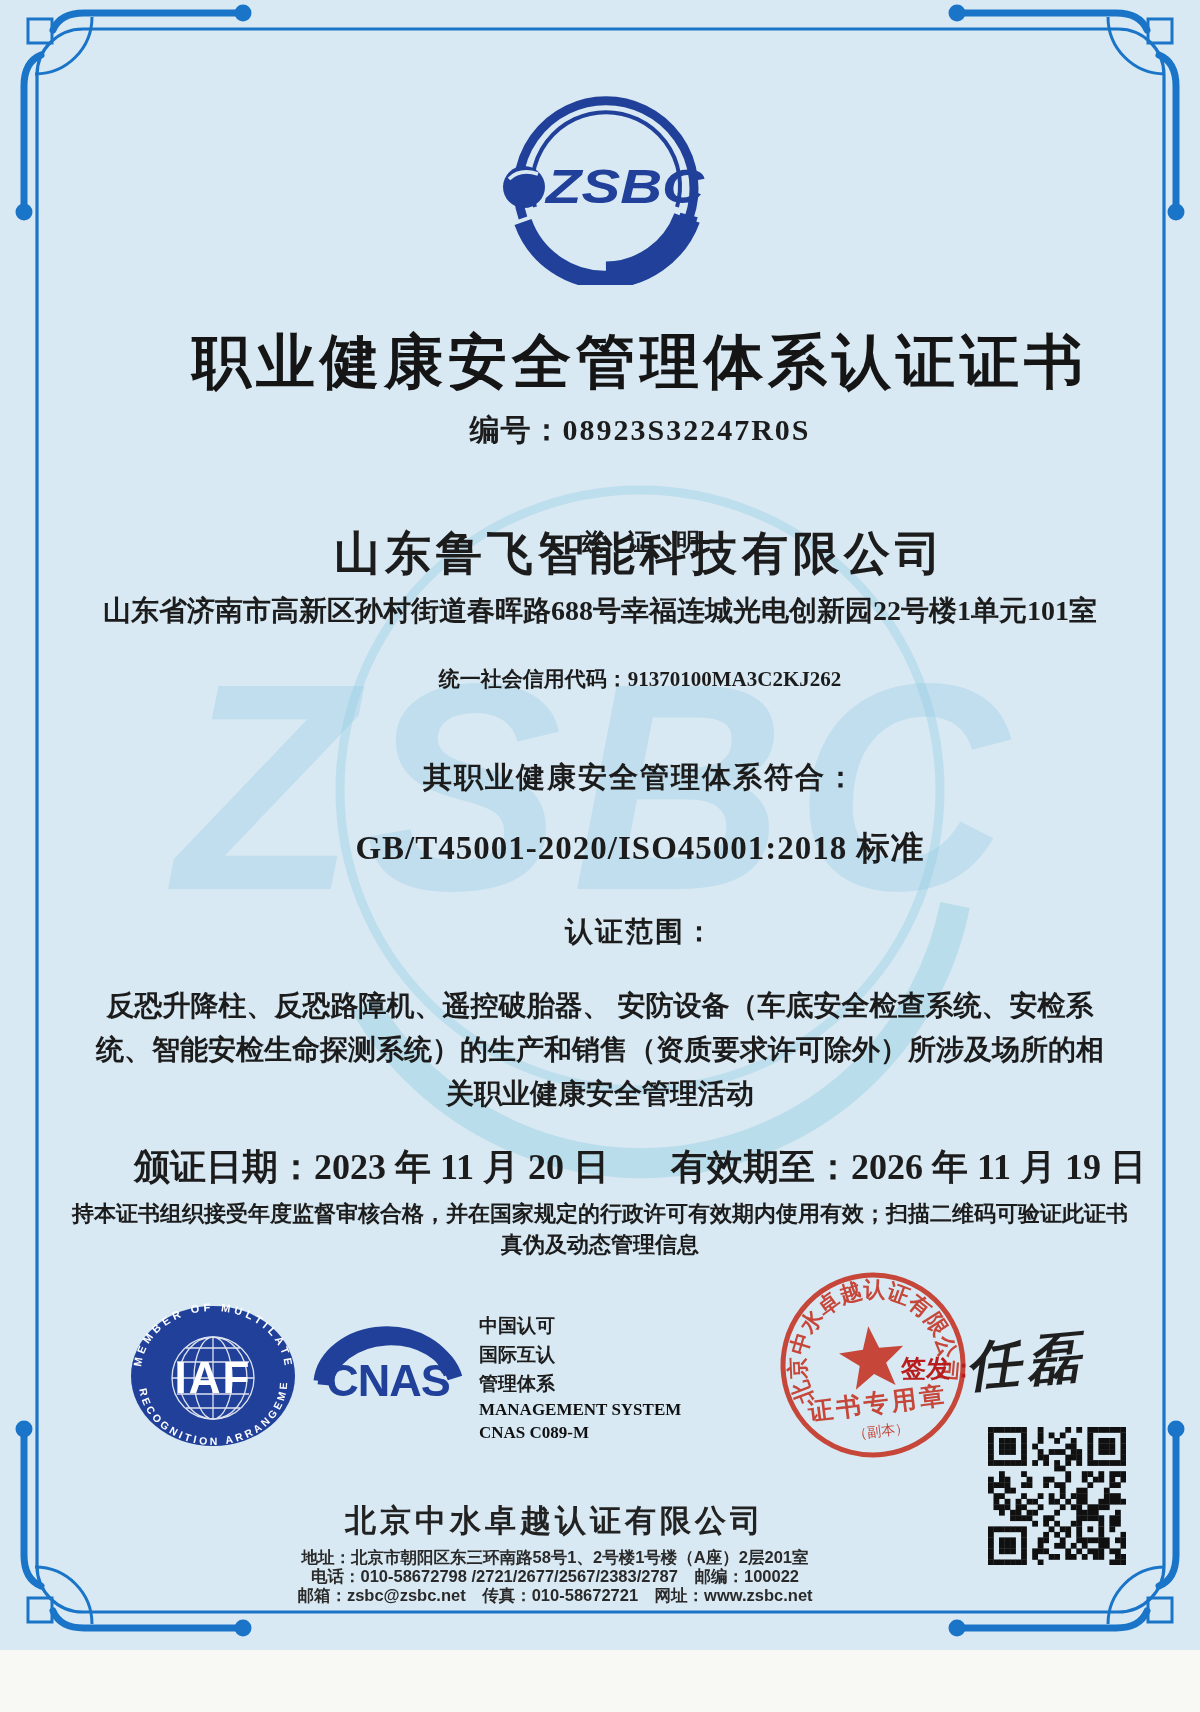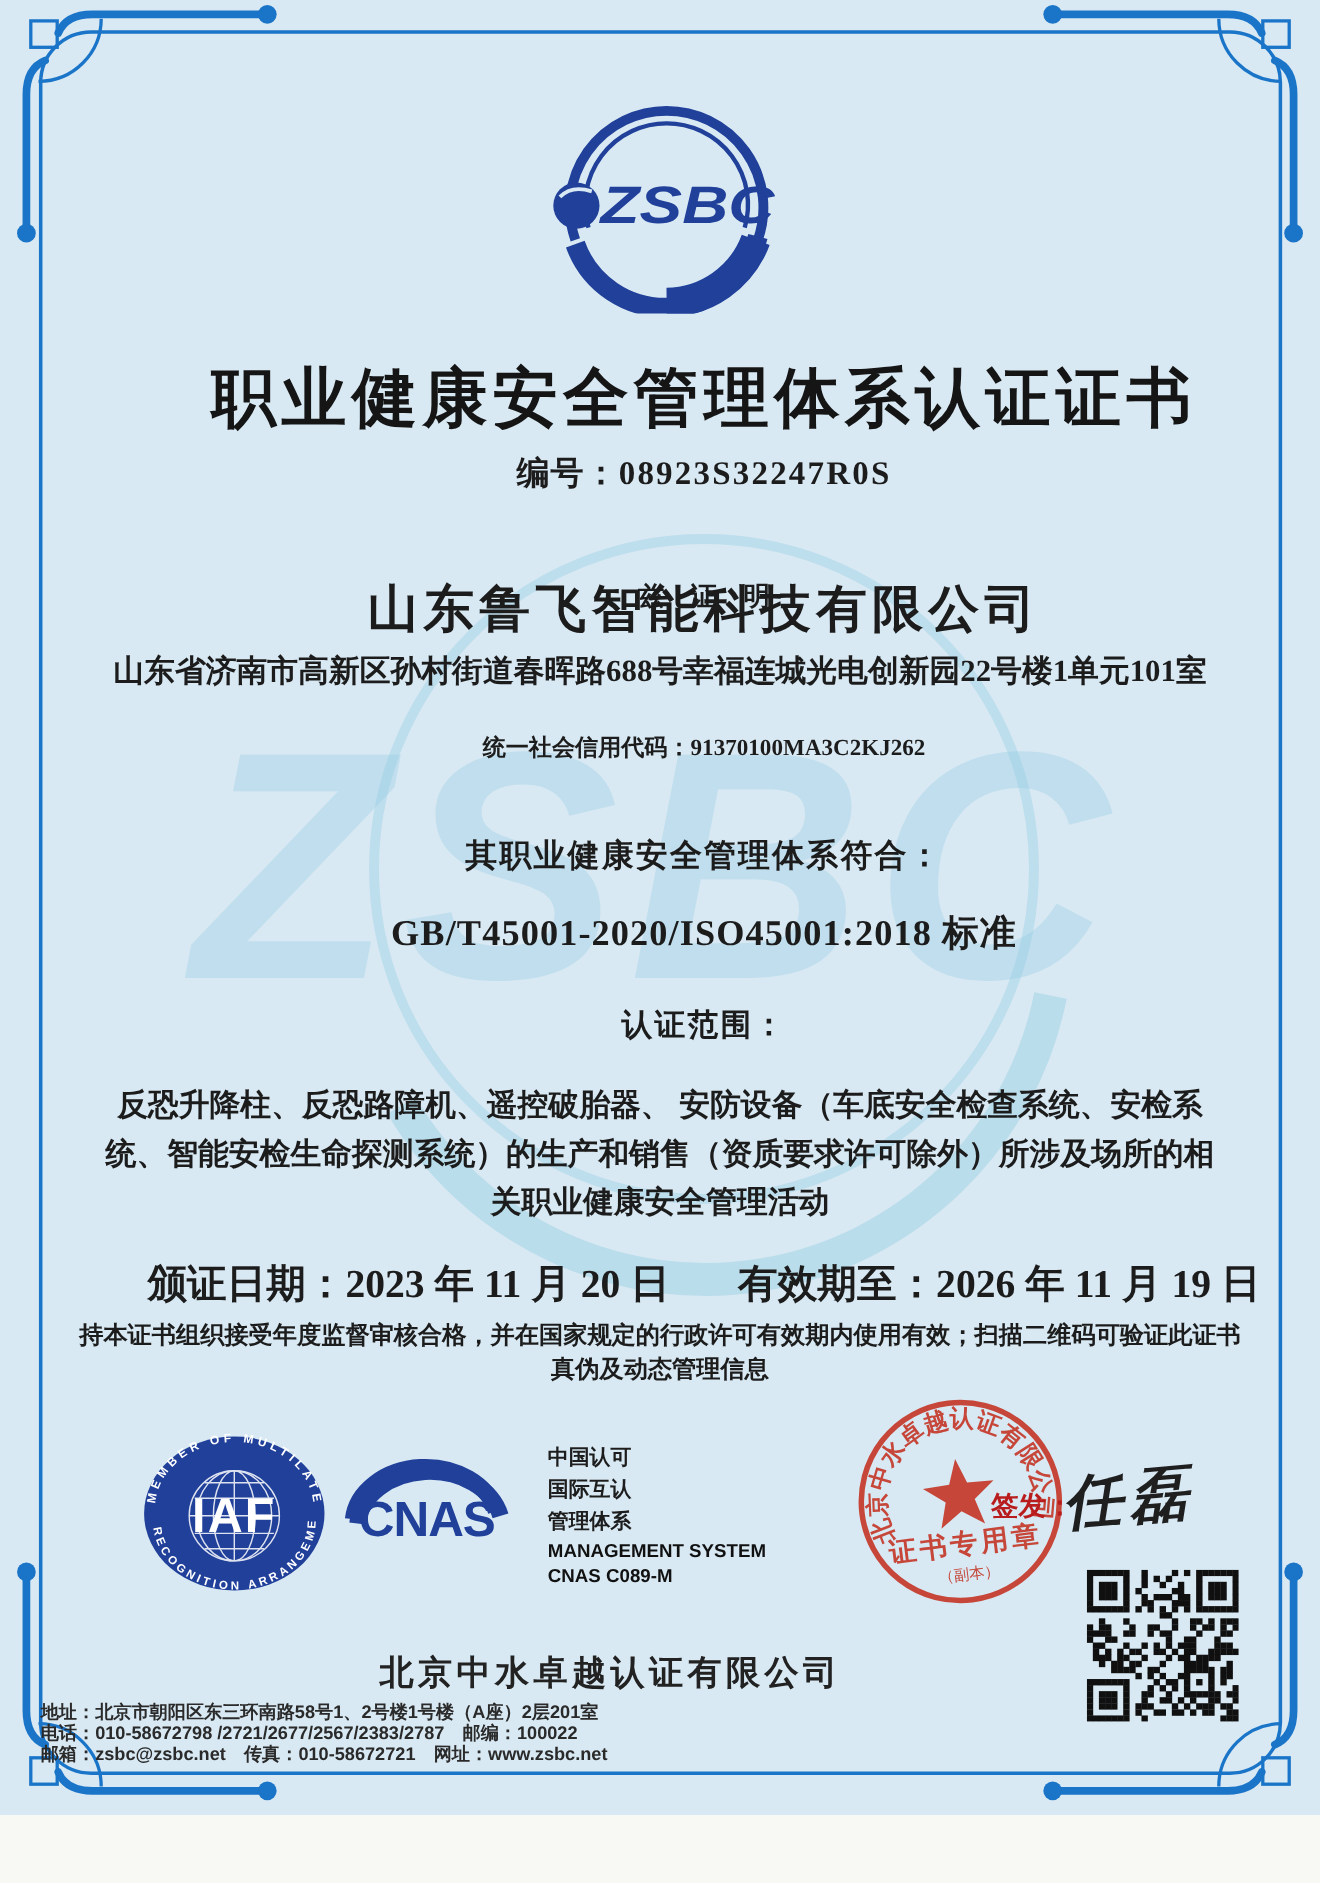--- a/index.html
+++ b/index.html
@@ -41,41 +41,41 @@
   }
   .dates{top:1143px;font-size:36px;font-weight:bold;}
   .dates .gap{display:inline-block;width:62px;}
   .notice{
     top:1198px;left:70px;width:1060px;text-align:center;
     font-size:22px;font-weight:bold;line-height:31px;
   }
   .iaf-logo{left:126px;top:1301px;}
   .cnas-logo{left:313px;top:1317px;}
   .accred{
-    left:498px;top:1311px;width:230px;
-    font-family:Liberation Sans, sans-serif;font-size:19px;
+    left:479px;top:1311px;width:230px;
+    font-family:Liberation Serif, serif;font-size:19px;
     color:#1d1d1d;line-height:29px;font-weight:bold;
   }
   .accred .en{font-size:17px;font-weight:bold;letter-spacing:0;line-height:23px;color:#111;}
   .seal-svg{left:758px;top:1252px;}
   .sign-label{left:901px;top:1352px;font-size:25px;font-weight:bold;color:#b91c1c;}
   .signer{
     left:966px;top:1326px;font-size:54px;font-style:italic;font-weight:bold;
     color:#1f1f1f;transform:rotate(-5deg);letter-spacing:6px;
   }
   .qr{left:988px;top:1427px;width:138px;height:138px;}
   .footer-org{
     top:1500px;left:0;width:1110px;text-align:center;
     font-family:"Liberation Sans","DejaVu Sans",sans-serif;
     font-size:31px;font-weight:900;letter-spacing:4px;color:#222;
   }
   .footer-contact{
-    top:1548px;left:0;width:1110px;text-align:left;
+    top:1548px;left:0;width:1110px;text-align:center;
     font-family:"Liberation Sans","DejaVu Sans",sans-serif;
-    font-size:16.5px;color:#2a2a2a;line-height:19px;font-weight:bold;padding-left:37px;
+    font-size:16.5px;color:#2a2a2a;line-height:19px;font-weight:bold;
   }
   .bottom-strip{left:0;top:1650px;width:1200px;height:62px;background:#f8f8f5;z-index:3;}
 </style>
 </head>
 <body>
 
 <div class="page">
 
   <svg class="abs frame-svg" width="1200" height="1712" viewBox="0 0 1200 1712">
     <circle cx="640" cy="790" r="300" fill="none" stroke="rgba(150,206,227,0.40)" stroke-width="9"></circle>

